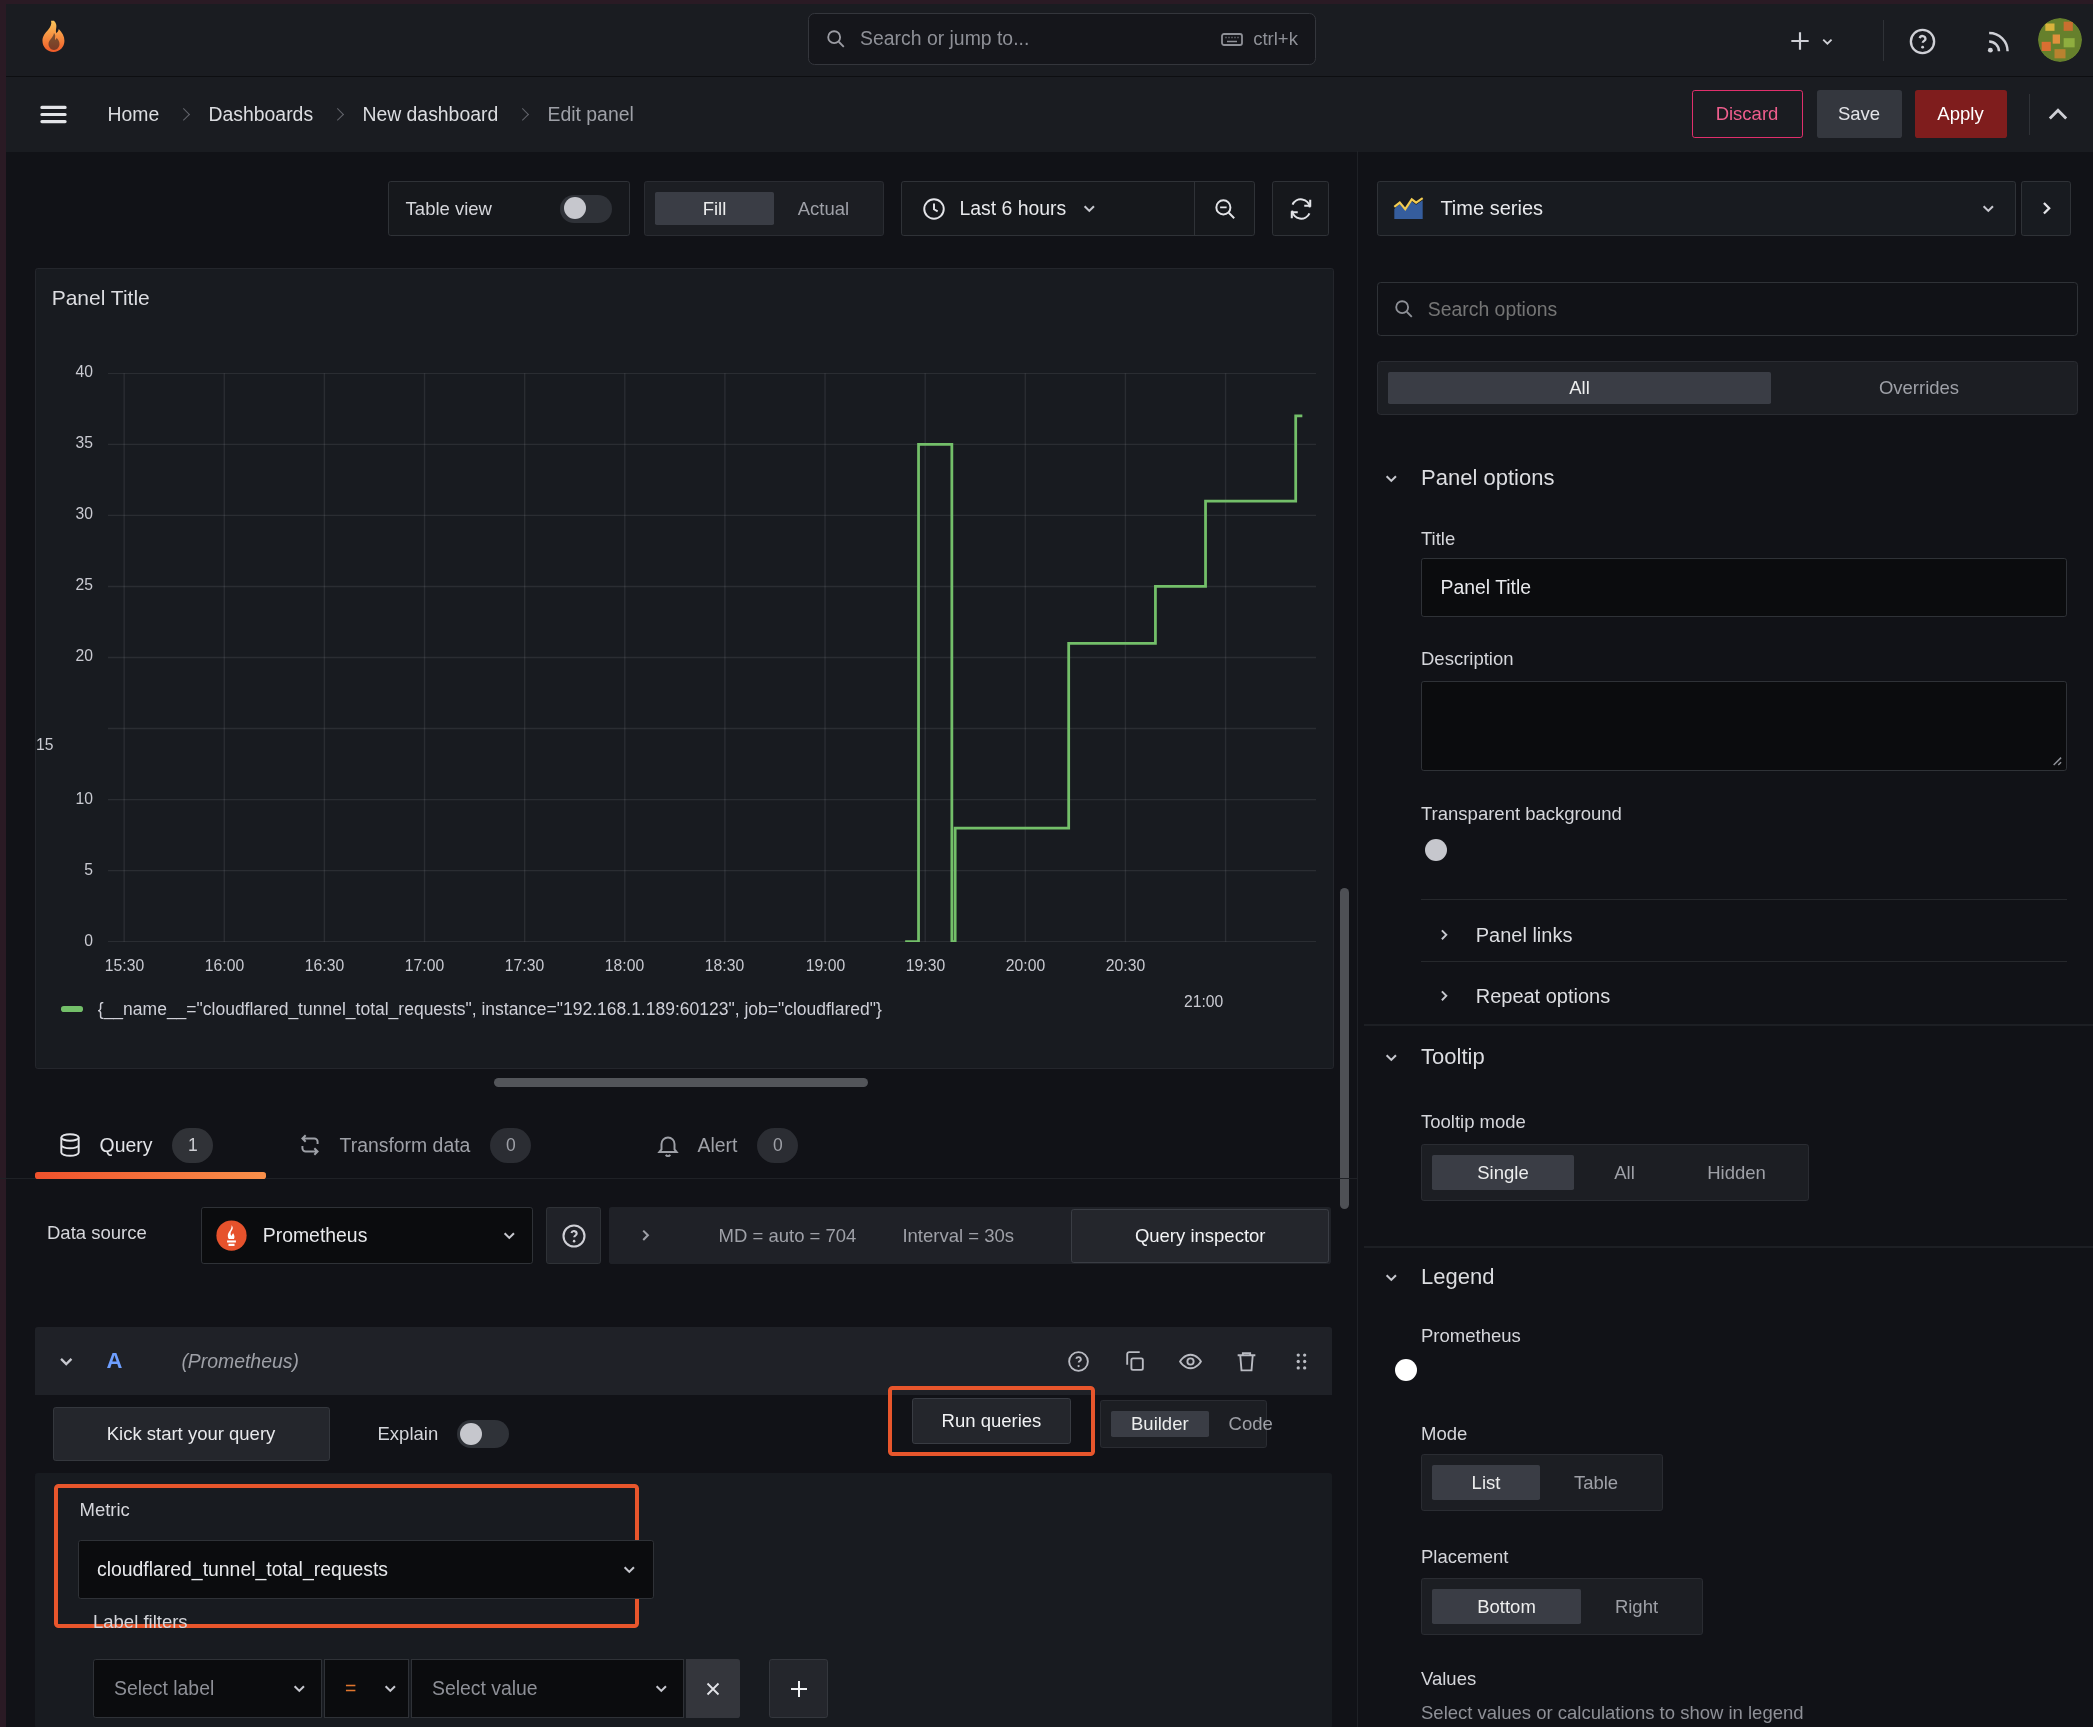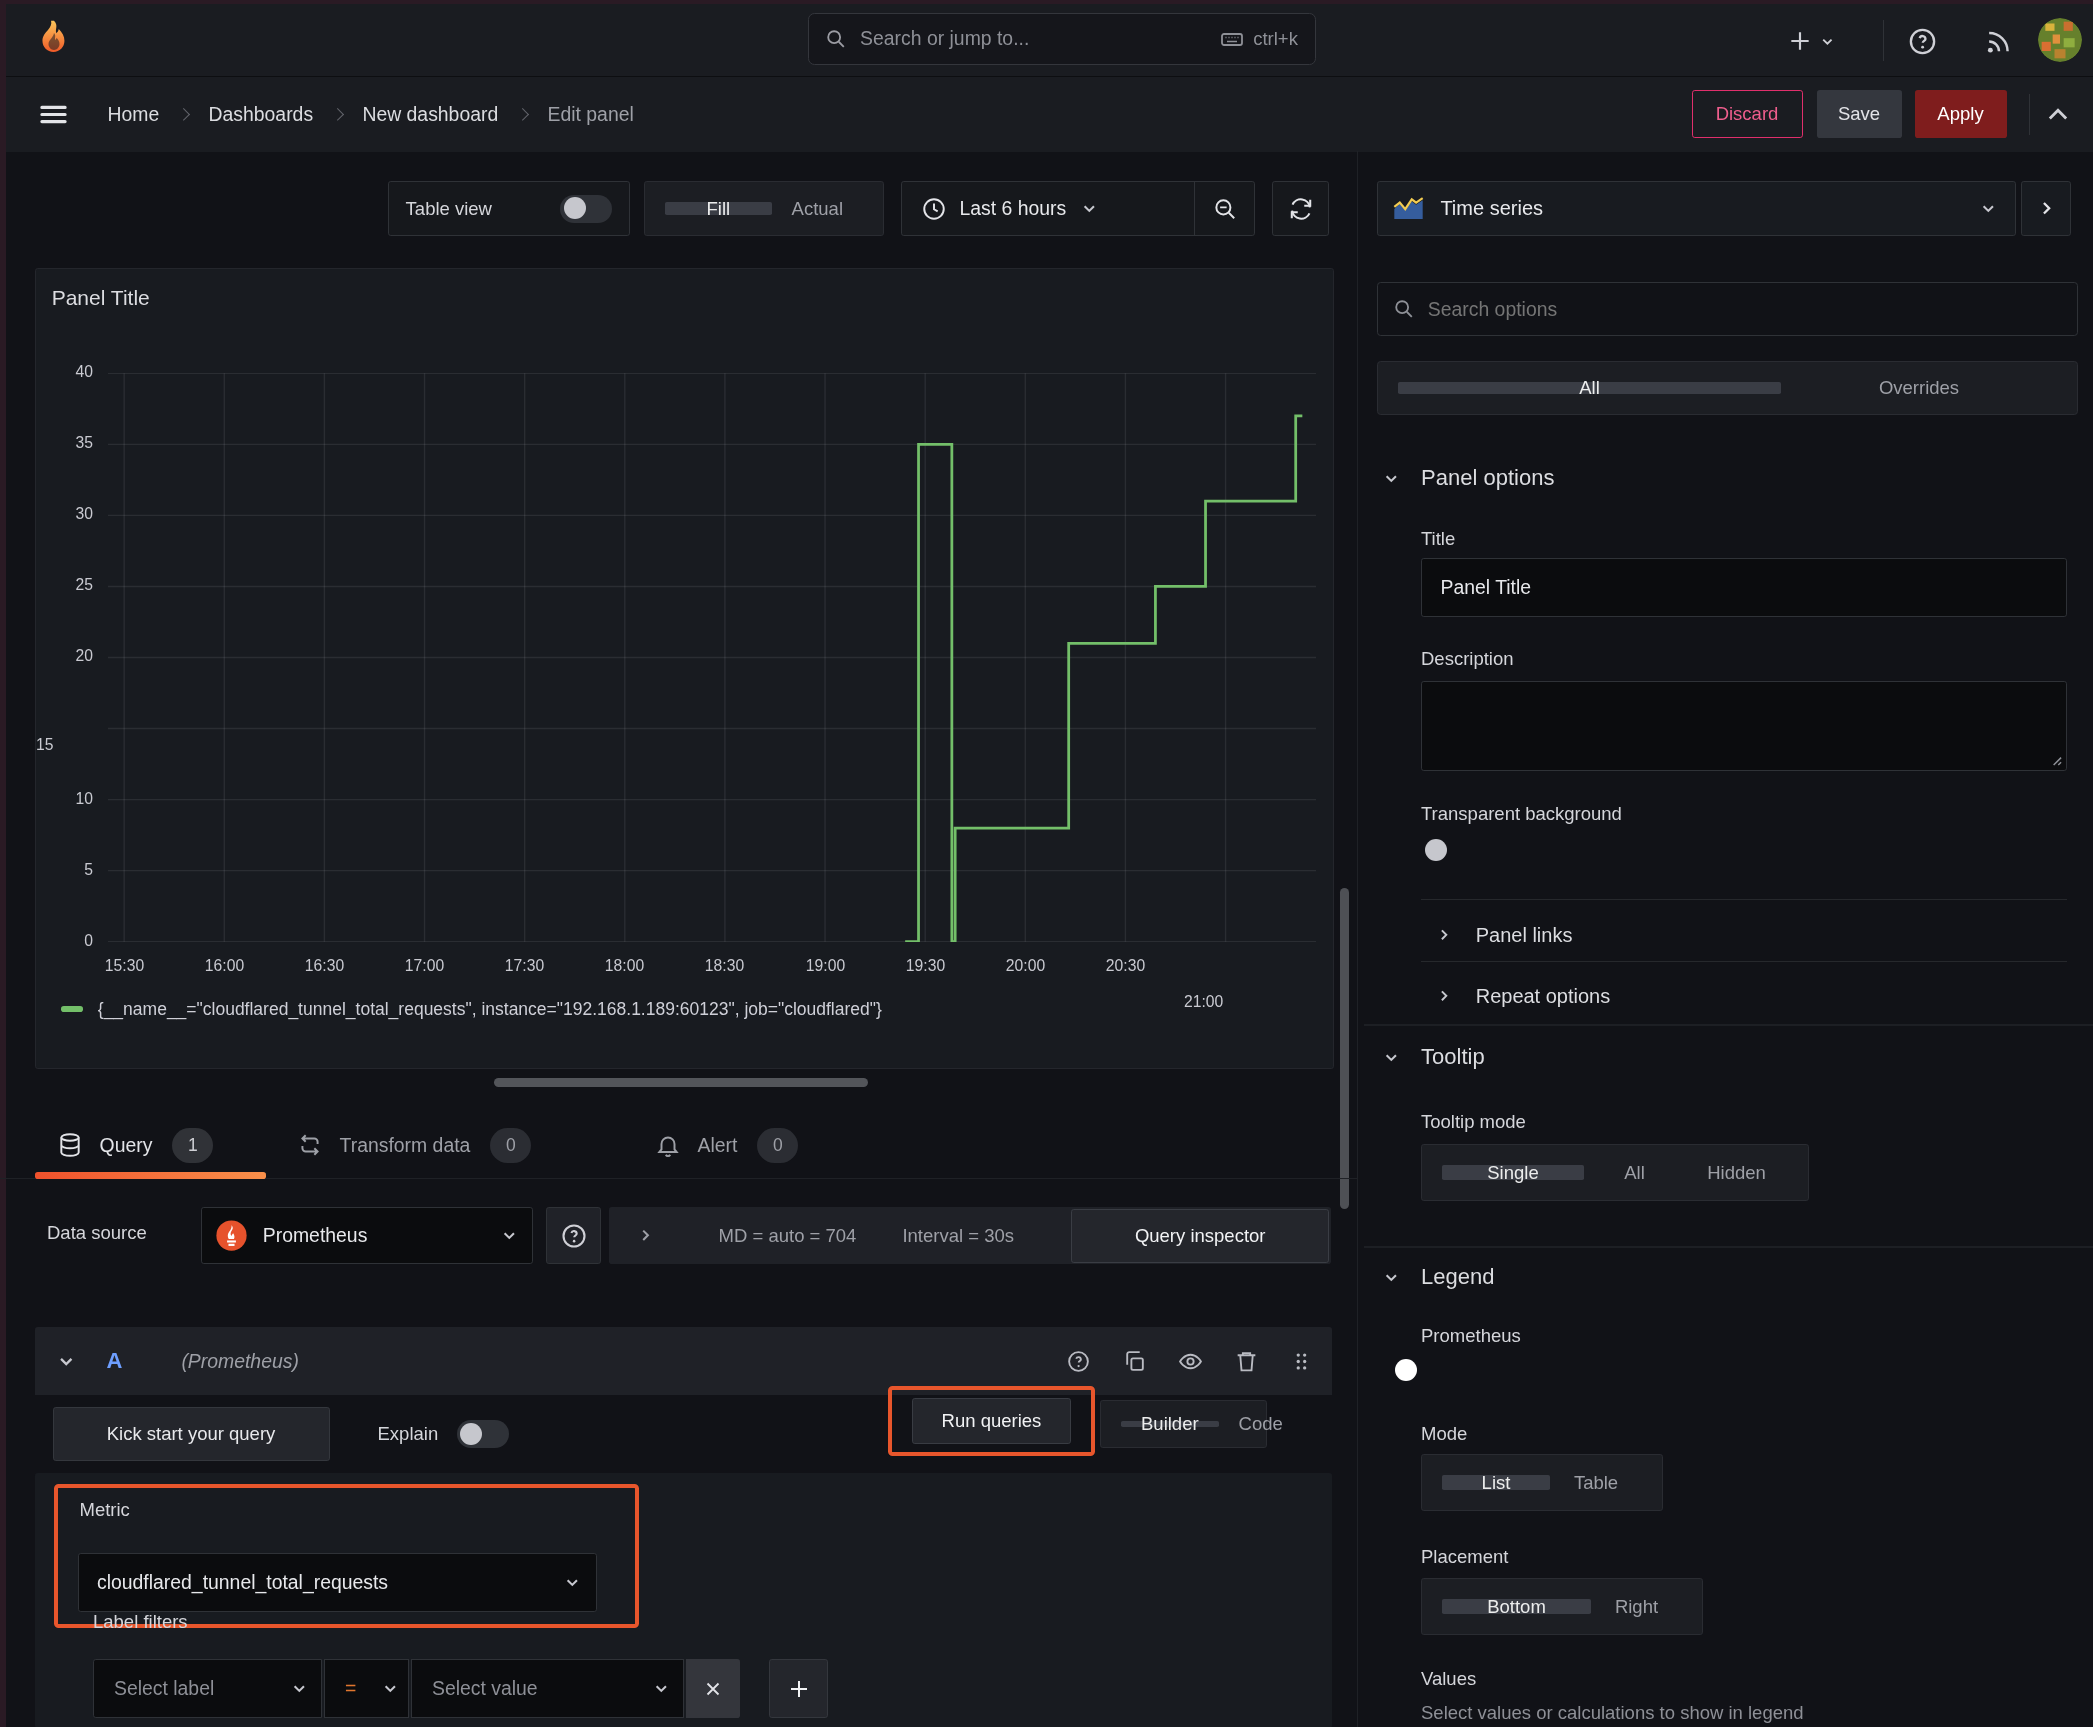--- a/index.html
+++ b/index.html
@@ -2,21 +2,21 @@
 <html style="font-size:14.8px"><head>
 <meta charset="utf-8">
 <style>
   html,body{margin:0;padding:0;background:#111217;}
   body{width:2093px;height:1728px;overflow:hidden;font-family:"Liberation Sans",sans-serif;color:#d8d9dd;position:relative;}
   .abs{position:absolute;}
   .row{display:flex;align-items:center;}
   .box{border:0.9px solid #2f3237;border-radius:2.8px;background:#16181c;box-sizing:border-box;}
   .inp{background:#0b0c0e;border:0.9px solid #2f3237;border-radius:2.8px;box-sizing:border-box;}
   .btn{display:flex;align-items:center;justify-content:center;border-radius:2.8px;box-sizing:border-box;font-size:18.5px;cursor:pointer;}
-  .seg{background:#1c1e23;border:0.9px solid #2a2c32;border-radius:2.8px;padding:20px;display:flex;box-sizing:border-box;}
+  .seg{background:#1c1e23;border:0.9px solid #2a2c32;border-radius:2.8px;padding:10px;display:flex;box-sizing:border-box;}
   .seg .sg{display:flex;align-items:center;justify-content:center;color:#9ea0a7;font-size:18.5px;border-radius:1.8px;padding:0 20px;cursor:pointer;}
   .seg .on{background:#3a3d45;color:#eceded;}
   .lbl{color:#d5d6db;font-size:18.5px;}
   .mut{color:#9ea0a7;}
   .ph{color:#8e9097;}
   .toggle{width:52px;height:28px;border-radius:14.8px;background:#2f3238;position:relative;cursor:pointer;flex:0 0 auto;}
   .toggle .knob{position:absolute;top:2.8px;left:3.7px;width:22px;height:22px;border-radius:50%;background:#c6c7cd;}
   .toggle.ton{background:#3d71d9;}
   .toggle.ton .knob{left:auto;right:3.7px;background:#ffffff;}
   .bar{background:#1a1c21;}
@@ -358,21 +358,21 @@
   </span>
   <span class="abs seg" style="left:1065px;top:4.6px;width:167px;height:48px;">
     <span class="sg on" style="width:66px;">Builder</span>
     <span class="sg" style="flex:1;">Code</span>
   </span>
 </div>
 
 <div class="abs" style="left:35px;top:1473px;width:1297px;height:255px;background:#181b20;border-radius:2.8px;">
   <div class="abs" style="left:18.5px;top:11px;width:585px;height:144px;border:4.6px solid #e8562c;border-radius:4.6px;box-sizing:border-box;">
     <span class="lbl abs" style="left:22px;top:11px;">Metric</span>
-    <div class="abs row inp" style="left:20px;top:65px;width:519px;height:59px;gap:36px;">
+    <div class="abs row inp" style="left:20px;top:52px;width:576px;height:59px;gap:36px;">
       <span style="margin-left:18.5px;font-size:19.4px;color:#e8e9ec;">cloudflared_tunnel_total_requests</span>
       <span style="margin-left:auto;margin-right:14.8px;">
           <svg width="16.6" height="16.6" viewBox="0 0 16 16">
             <path d="M3.5 6l4.5 4.5L12.5 6" stroke="#c7c8cf" stroke-width="2" fill="none"></path>
           </svg>
         </span>
     </div>
   </div>
   <span class="lbl abs" style="left:58px;top:138px;">Label filters</span>
   <div class="abs row inp" style="left:58px;top:186px;width:229px;height:59px;border-radius:2.8px 0 0 2.8px;">

